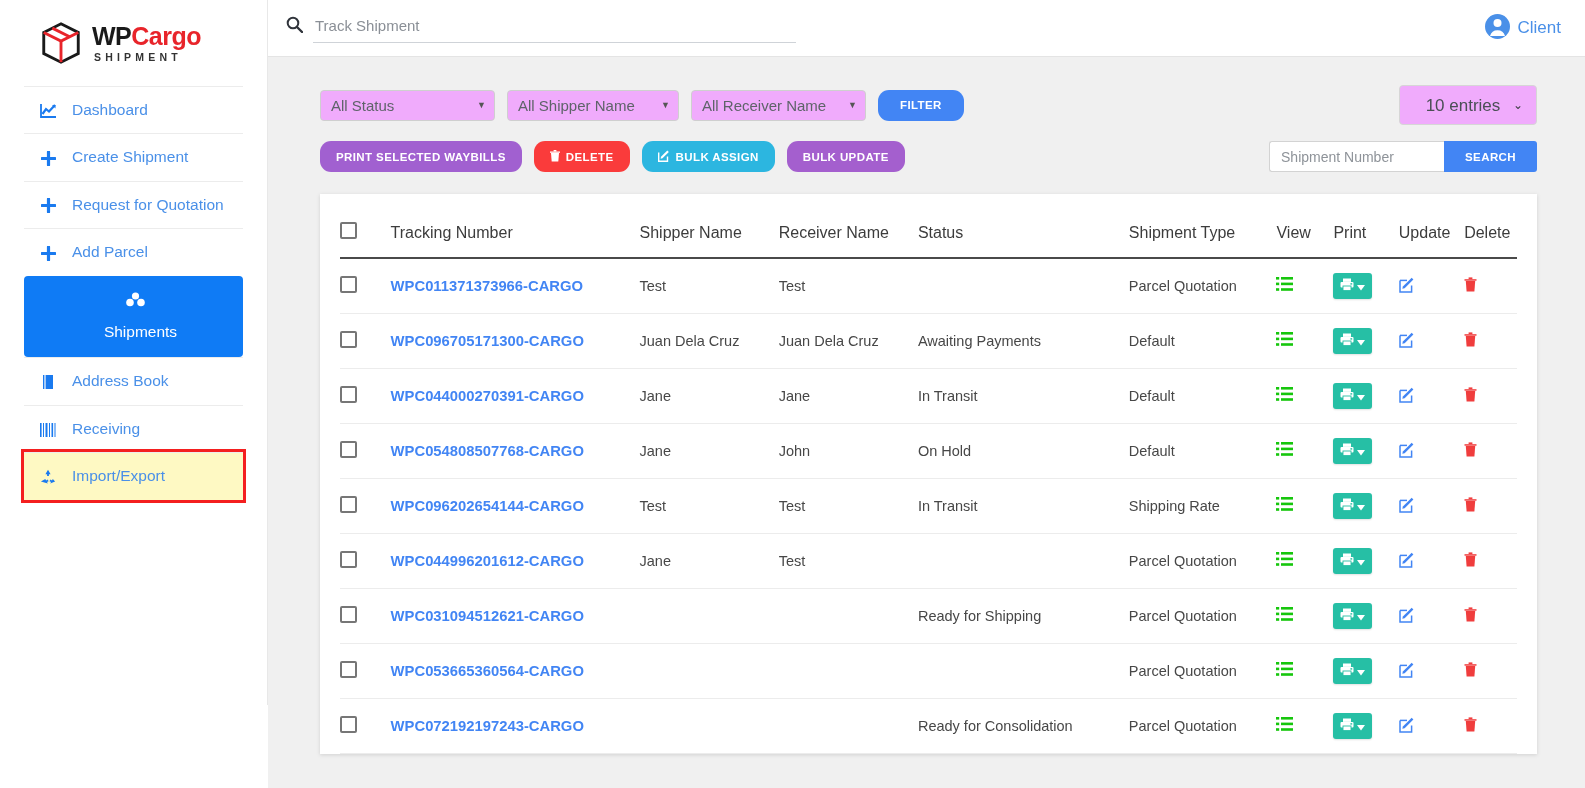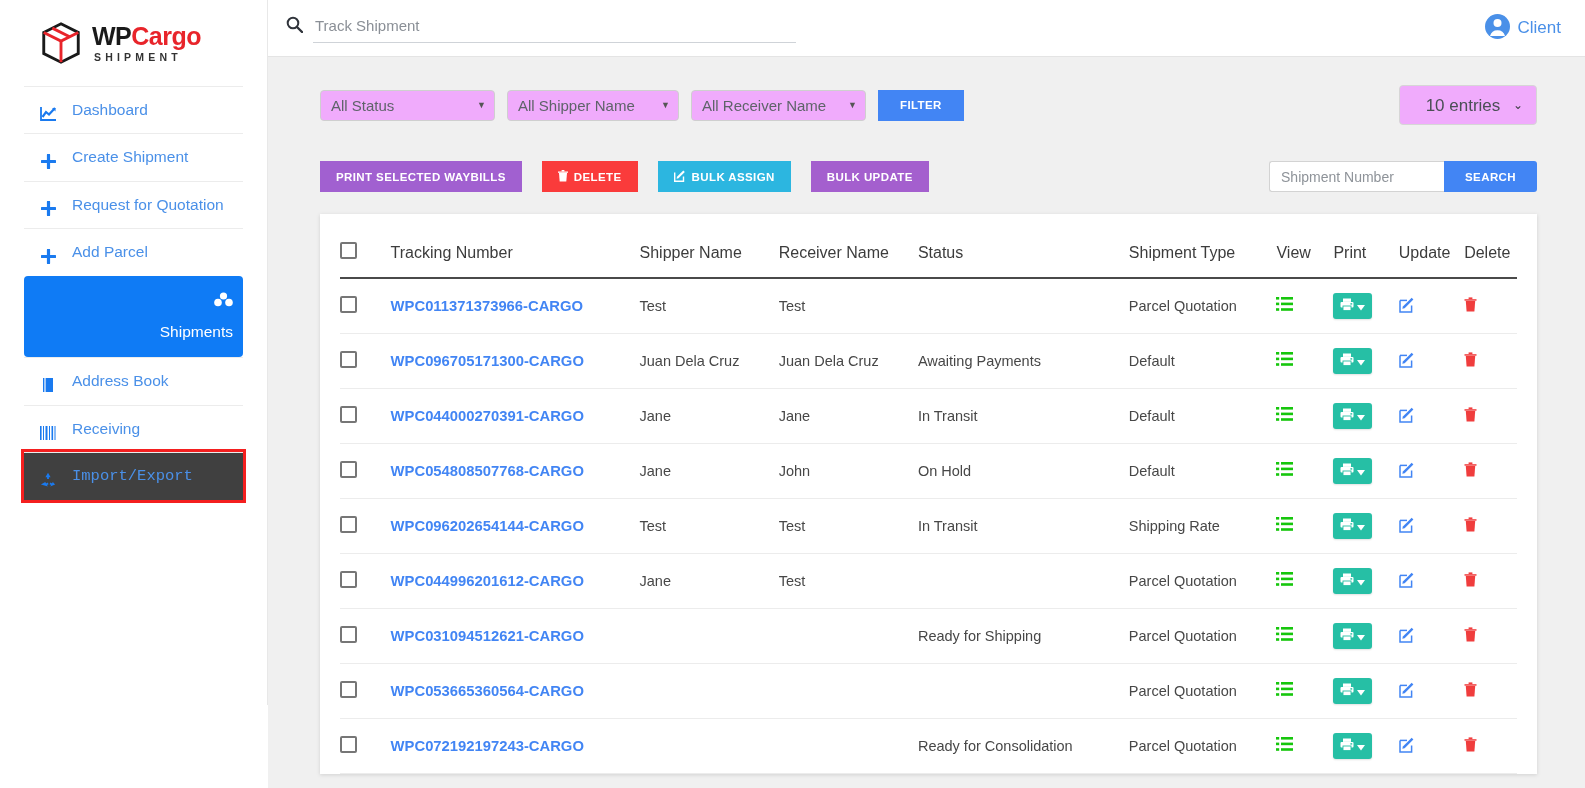--- a/index.html
+++ b/index.html
@@ -27,21 +27,21 @@
   .logo-top { font-size: 25px; font-weight: 600; letter-spacing: -0.5px; }
   .logo-wp { color: #1a1a1a; }
   .logo-cargo { color: #e8242a; }
   .logo-sub {
     font-size: 10.5px; color: #333; letter-spacing: 4.2px;
     font-weight: 600; margin-top: 3px; padding-left: 2px;
   }
 
   .nav { padding: 0 24px; }
   .nav-item {
-    display: flex; align-items: flex-end; gap: 14px;
+    display: flex; align-items: center; gap: 14px;
     padding: 12px 10px 12px 14px;
     border-top: 1px solid #ececec;
     color: #4a90e8; font-size: 15.5px;
     cursor: pointer; position: relative;
     line-height: 1.45;
   }
   .nav-item:first-child { border-top: 1px solid #ececec; }
   .nav-ico {
     width: 20px; min-width: 20px; display: flex; align-items: center;
     justify-content: center; color: #1a7aef; padding-top: 1px;
@@ -49,22 +49,21 @@
   .nav-label { color: #4a90e8; }
   .nav-item.active {
     background: #0f7bf5; border-radius: 4px; border-top-color: transparent;
     padding: 14px 10px 14px 14px;
     flex-direction: column;
   }
   .nav-item.active .nav-ico, .nav-item.active .nav-label { color: #ffffff; }
   .nav-item.active .nav-label { padding-left: 10px; }
   .nav-item.highlighted {
     outline: 3px solid #f41f1f;
-    background: #404040;
-    font-family: Liberation Mono, monospace;
+    background: #fef9c3;
   }
 
   
   .main { flex: 1; height: 788px; display: flex; flex-direction: column; }
   .topbar {
     height: 57px; background: #fff; display: flex; align-items: center;
     padding: 0 24px 0 18px; border-bottom: 1px solid #e4e4e4;
   }
   .searchbox { display: flex; align-items: flex-end; gap: 10px; width: 510px; }
   .search-ico { color: #30343b; padding-bottom: 6px; }
@@ -92,40 +91,40 @@
   }
   .sel-wrap { position: relative; display: inline-block; }
   .sel-caret {
     position: absolute; right: 9px; top: 50%; transform: translateY(-50%);
     pointer-events: none; color: #555; font-size: 9px;
   }
   .sel-status { width: 175px; }
   .sel-shipper { width: 172px; }
   .sel-receiver { width: 175px; }
   .btn {
-    border: none; border-radius: 0; color: #fff; cursor: pointer;
+    border: none; border-radius: 11px; color: #fff; cursor: pointer;
     font-family: "Liberation Sans", sans-serif; font-weight: bold;
     letter-spacing: 0.4px;
   }
   .btn-filter {
     background: #4285f4; height: 31px; padding: 0 22px; font-size: 11.5px;
   }
   .entries-wrap { margin-left: auto; }
   .sel-entries {
     width: 138px; height: 40px; font-size: 17px; color: #4a4f55;
     text-align: center; padding: 0 24px 0 14px; border-radius: 4px;
     border: 1px solid #d6d6d6;
   }
   .entries-caret {
     position: absolute; right: 14px; top: 50%; transform: translateY(-50%);
     pointer-events: none; color: #3c3f43; font-size: 12px;
   }
 
   .toolbar-row2 {
-    display: flex; align-items: center; gap: 20px; margin-top: 36px;
+    display: flex; align-items: center; gap: 12px; margin-top: 16px;
   }
   .bulk-btn {
     height: 31px; padding: 0 16px; font-size: 11.5px;
     display: inline-flex; align-items: center; gap: 6px;
   }
   .b-purple { background: #a160d0; }
   .b-red { background: #fa3b3b; }
   .b-blue { background: #2cb6e0; }
   .b-purple2 { background: #a45fce; }
   .search-group { margin-left: auto; display: flex; align-items: center; }

